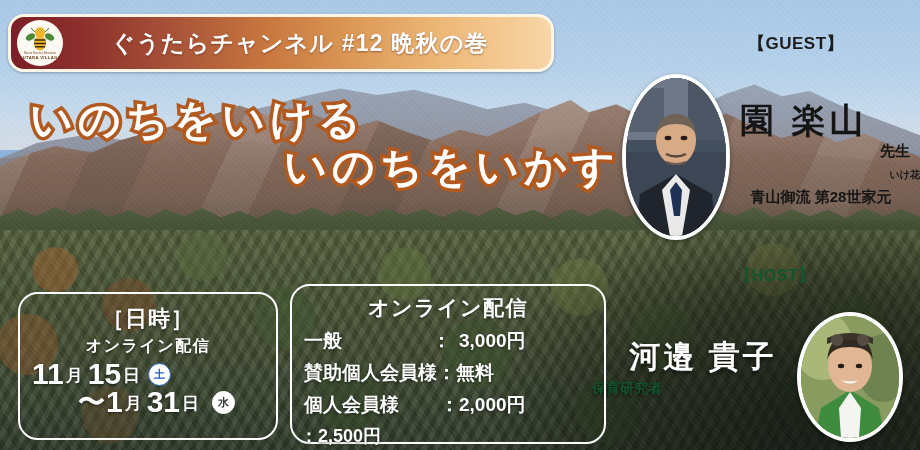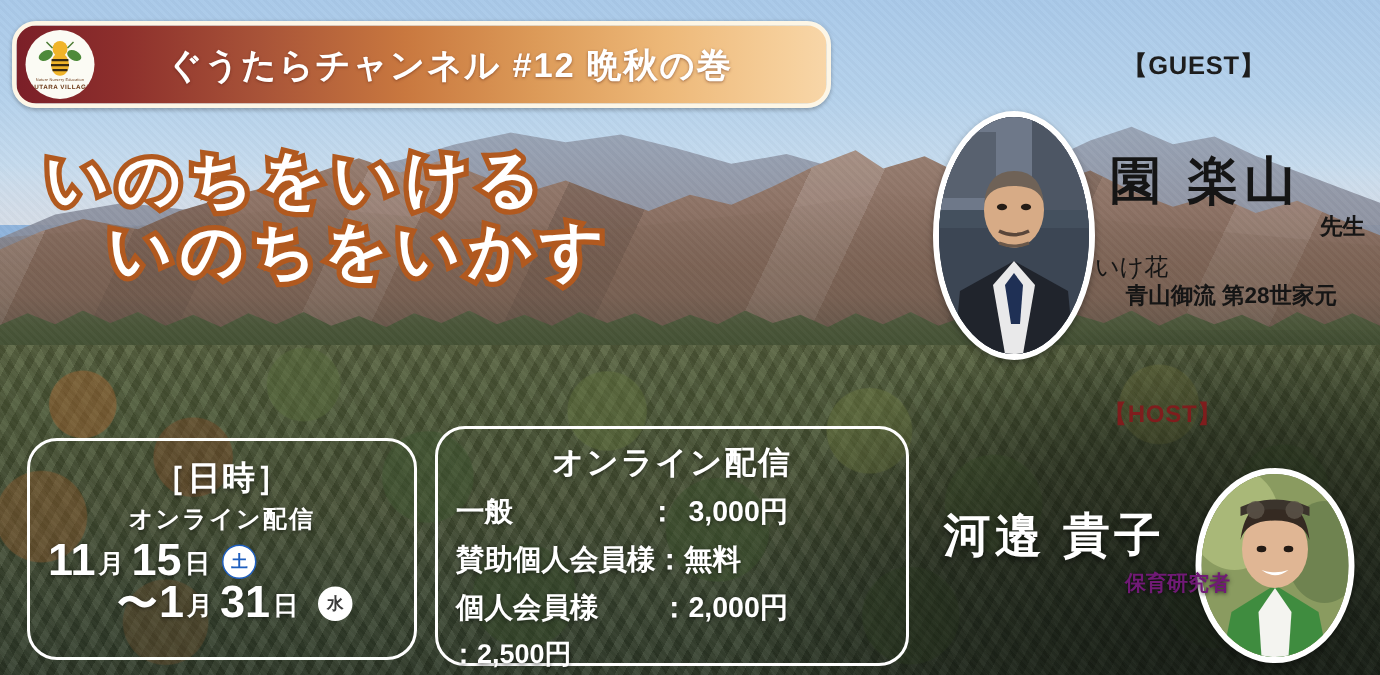--- a/index.html
+++ b/index.html
@@ -125,21 +125,21 @@
   }
 
   
   .headline{ position:absolute; left:0; top:96px; width:620px; }
   .headline .line{
     font-size:42px; font-weight:bold; letter-spacing:5px; color:#ffffff;
     -webkit-text-stroke:7px #b1591f; paint-order:stroke fill;
     line-height:1.12; white-space:nowrap;
   }
   .headline .l1{ padding-left:30px; }
-  .headline .l2{ padding-left:72px; }
+  .headline .l2{ padding-left:72px;text-align:right; }
 
   
   .guest-label{
     position:absolute; left:706px; top:32px; width:180px; text-align:center;
     font-size:17px; font-weight:bold; color:#1d1d1d; letter-spacing:.5px;
   }
   .guest-photo{
     position:absolute; left:622px; top:74px; width:108px; height:166px;
     border-radius:50% / 50%; border:4px solid #ffffff; overflow:hidden;
     box-shadow:0 2px 5px rgba(0,0,0,.35); background:#2c3442;
@@ -147,46 +147,46 @@
   .guest-name{
     position:absolute; left:740px; top:98px; width:178px;
     font-size:34px; font-weight:bold; color:#151515; letter-spacing:4px;
     white-space:nowrap;
   }
   .guest-honor{
     position:absolute; left:740px; top:142px; width:178px; text-align:right;
     padding-right:8px; font-size:15px; font-weight:bold; color:#151515;
   }
   .guest-sub1{
-    position:absolute; left:730px; top:168px; width:190px; text-align:left;
-    font-size:16px; font-weight:normal; color:#151515;
+    position:absolute; left:730px; top:168px; width:190px; text-align:right;
+    font-size:10px; font-weight:bold; color:#151515;
   }
   .guest-sub2{
     position:absolute; left:722px; top:188px; width:198px; text-align:center;
     font-size:15px; font-weight:bold; color:#151515; white-space:nowrap;
   }
 
   
   .host-label{
     position:absolute; left:690px; top:266px; width:170px; text-align:center;
-    font-size:16px; font-weight:bold; color:#7f1d1d; letter-spacing:.5px;
+    font-size:16px; font-weight:bold; color:#14532d; letter-spacing:.5px;
   }
   .host-photo{
     position:absolute; left:797px; top:312px; width:106px; height:130px;
     border-radius:50%; border:4px solid #ffffff; overflow:hidden;
     box-shadow:0 2px 5px rgba(0,0,0,.4); background:#6d7a52;
   }
   .host-name{
     position:absolute; left:610px; top:336px; width:186px; text-align:center;
     font-size:31px; font-weight:bold; color:#ffffff; letter-spacing:3px;
     text-shadow:0 2px 4px rgba(0,0,0,.65); white-space:nowrap;
   }
   .host-role{
-    position:absolute; left:634px; top:380px; width:186px; text-align:right;
-    font-size:14px; font-weight:bold; color:#701a75;
+    position:absolute; left:592px; top:380px; width:186px; text-align:left;
+    font-size:14px; font-weight:bold; color:#14532d;
     text-shadow:0 1px 3px rgba(0,0,0,.7);
   }
 
   
   .info-box{
     position:absolute; border:2px solid #ffffff; border-radius:20px;
     color:#ffffff; text-shadow:0 1px 3px rgba(0,0,0,.55);
   }
   .box-date{ left:18px; top:292px; width:260px; height:148px; }
   .box-price{ left:290px; top:284px; width:316px; height:160px; }

